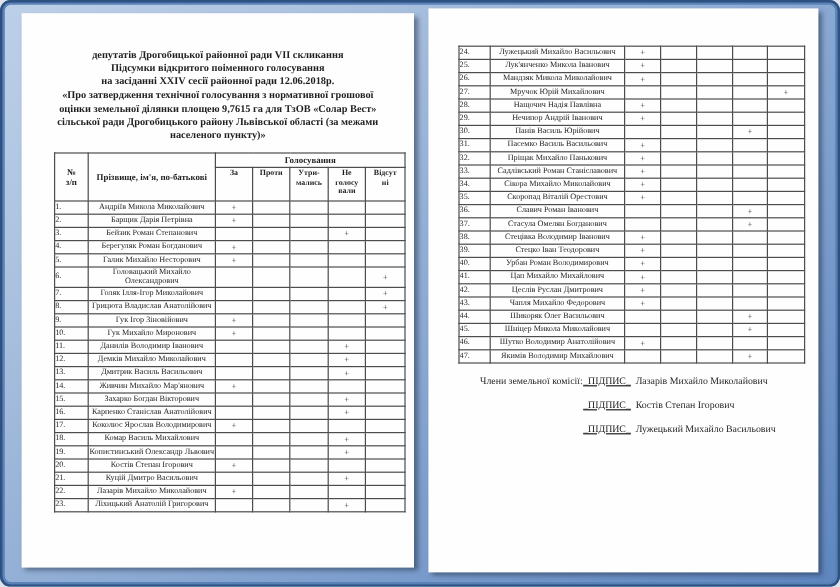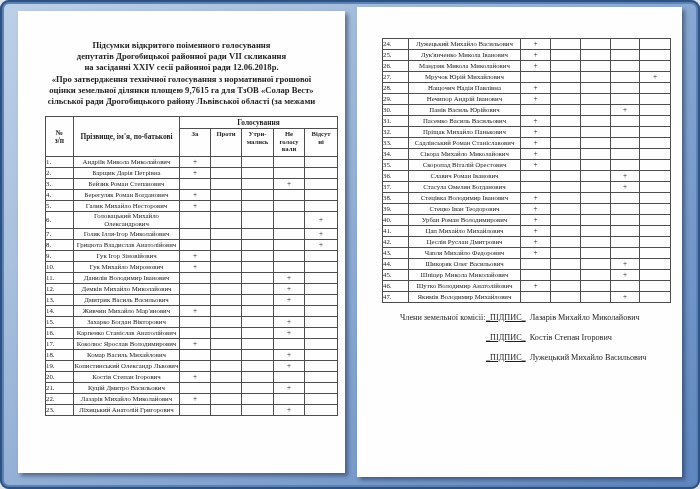--- a/index.html
+++ b/index.html
@@ -41,33 +41,34 @@
 </style>
 </head>
 <body>
 
 <div class="screen">
 
   <div class="page page-left">
 
     <div class="title-block">
 
+        <div>депутатів Дрогобицької районної ради VII скликання</div>
+
         <div>Підсумки відкритого поіменного голосування</div>
 
-        <div>депутатів Дрогобицької районної ради VII скликання</div>
-
         <div>на засіданні XXIV сесії районної ради 12.06.2018р.</div>
 
         <div>«Про затвердження технічної голосування з нормативної грошової</div>
 
         <div>оцінки земельної ділянки площею 9,7615 га для ТзОВ «Солар Вест»</div>
 
 
         <div>сільської ради Дрогобицького району Львівської області (за межами</div>
 
+        <div>населеного пункту)»</div>
       </div>
 
     <table class="vtable vtable-p1">
       <colgroup>
         <col style="width:28px">
           <col style="width:106px">
         <col style="width:31px">
           <col style="width:31px">
           <col style="width:32px">
         <col style="width:31px">

